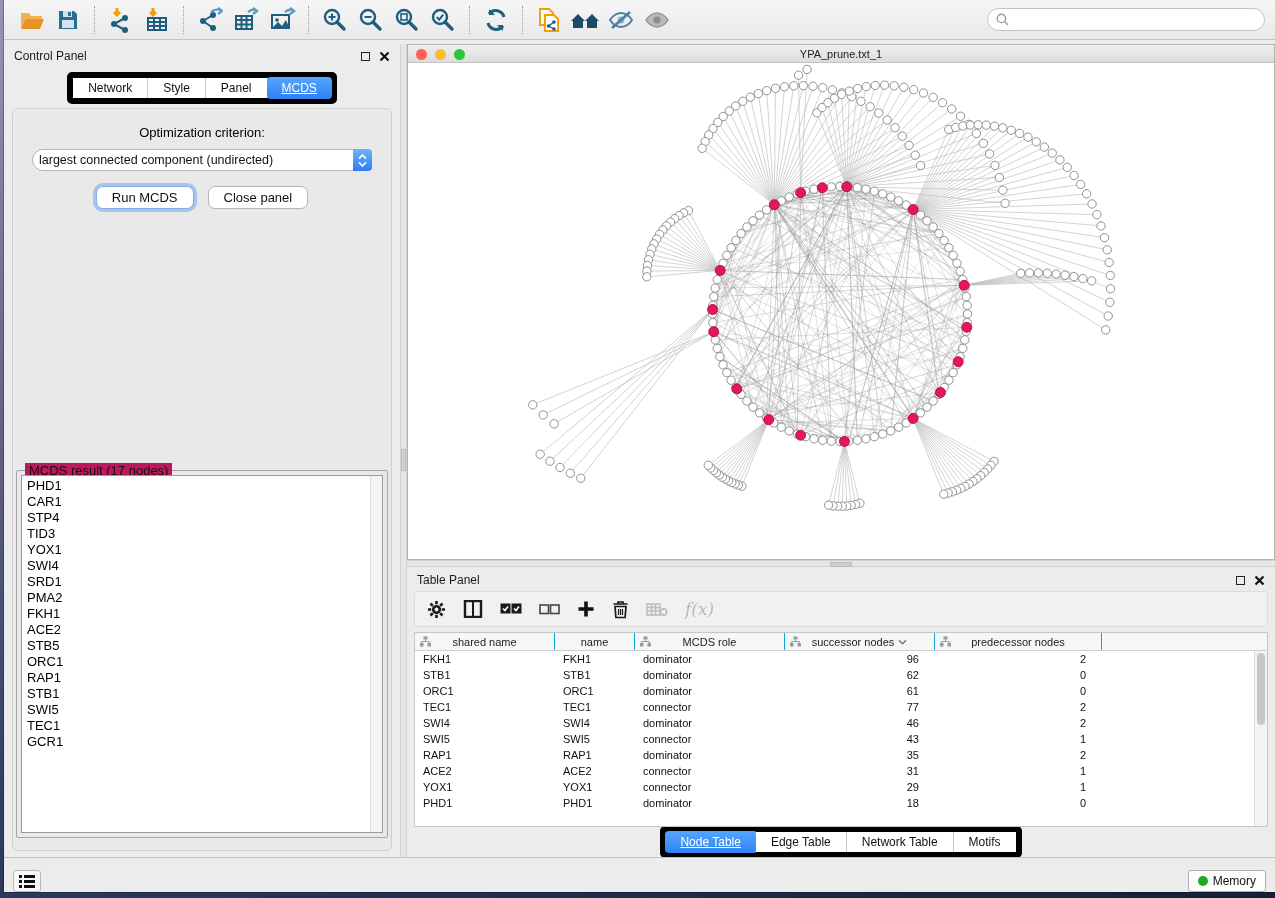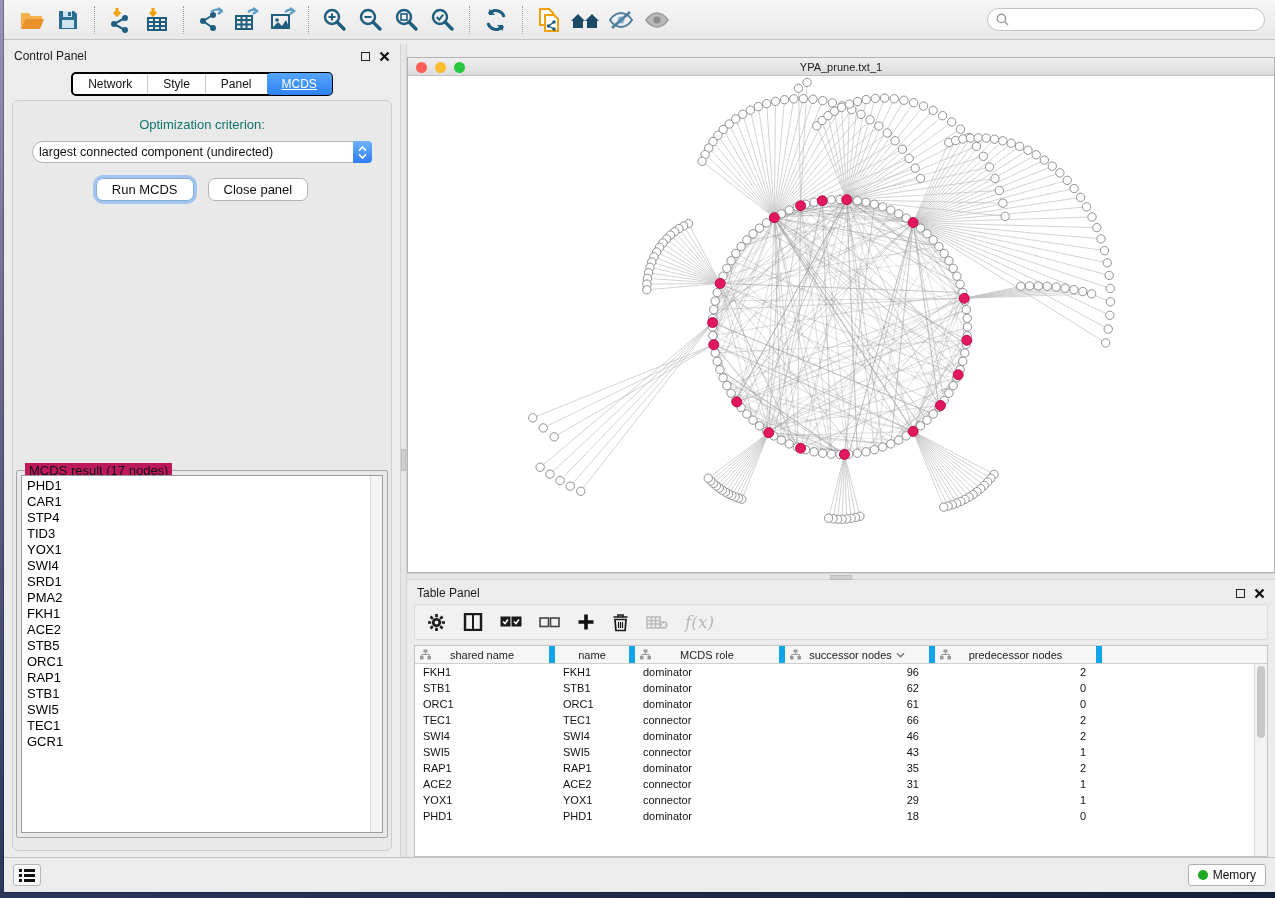--- a/index.html
+++ b/index.html
@@ -22,29 +22,29 @@
   
   .main { flex:1; display:flex; padding-top:4px; min-height:0; }
   .control-panel { width:396px; flex:none; display:flex; flex-direction:column; min-height:0; }
   .panel-head { height:24px; flex:none; display:flex; align-items:center; padding:0 10px; }
   .panel-title { font-size:12px; color:#1c1c1c; }
   .win-ctrls { margin-left:auto; display:flex; align-items:center; gap:9px; }
   .float-ico { width:9px; height:9px; border:1.5px solid #222; display:inline-block; }
   .close-ico { width:11px; height:11px; display:inline-block; }
 
   .cp-tabs { display:flex; justify-content:center; margin:4px 0 2px; }
-  .seg-group { display:flex; border:2px solid #000000; border-radius:5px; background:#fff; overflow:visible; }
+  .seg-group { display:flex; border:6px solid #000000; border-radius:5px; background:#fff; overflow:visible; }
   .seg { font-size:12px; padding:3px 15px; background:#fff; color:#111; border-right:1px solid #c9c9c9; cursor:default; }
   .seg:first-child { border-radius:4px 0 0 4px; }
   .seg:last-child { border-right:none; border-radius:0 4px 4px 0; }
   .seg.sel { background:linear-gradient(#55a6fc,#2e82f5); color:#fff; border-radius:4px; margin:-1px; padding:4px 15px;text-decoration:underline; }
 
   .cp-content { flex:1; margin:2px 8px 6px; border:1px solid #cfcfcf; border-radius:6px;
     background:#e9e9e9; display:flex; flex-direction:column; align-items:center; padding-top:16px; min-height:0; }
-  .crit-label { font-size:13px; color:#0f766e; margin-bottom:9px; }
+  .crit-label { font-size:13px; color:#000000; margin-bottom:9px; }
   .dropdown { width:340px; height:22px; background:#fff; border:1px solid #b5b5b5; border-radius:11px;
     display:flex; align-items:center; position:relative; }
   .dropdown .dd-text { flex:1; font-size:12.5px; padding:0 6px; color:#111; white-space:nowrap; }
   .dd-step { width:19px; height:22px; margin:-1px -1px -1px 0; border-radius:0 4px 4px 0;
     background:linear-gradient(#6fb2fc,#2e7df2); display:flex; flex-direction:column; align-items:center; justify-content:center; gap:1px; }
   .btn-row { display:flex; gap:14px; margin-top:15px; }
   .mac-btn { font-size:13px; padding:3px 15px; background:#fff; border:1px solid #b5b5b5; border-radius:7px; color:#111; }
   .mac-btn.focused { border-color:#84aede; box-shadow:0 0 0 3px rgba(106,168,243,.55); }
 
   .cp-spacer { flex:1; }
@@ -55,21 +55,21 @@
   .mcds-items { padding:2px 0 0 5px; }
   .mcds-item { font-size:13px; line-height:16px; color:#000; }
   .mcds-scroll { position:absolute; right:0; top:0; bottom:0; width:12px; background:#f4f4f4; border-left:1px solid #dcdcdc; }
 
   .v-split { width:7px; flex:none; background:#e6e6e6; border-left:1px solid #d2d2d2; border-right:1px solid #d2d2d2; position:relative; }
   .v-grip { position:absolute; top:405px; left:0; width:5px; height:22px; background:#cfcfcf; border:1px solid #bdbdbd; }
 
   .right-col { flex:1; display:flex; flex-direction:column; min-width:0; min-height:0; }
 
   
-  .net-win { height:516px; flex:none; border:1px solid #b3b3b3; display:flex; flex-direction:column; background:#1d4ed8;margin-top:13px; }
+  .net-win { height:516px; flex:none; border:1px solid #b3b3b3; display:flex; flex-direction:column; background:#1d4ed8; }
   .net-title { height:18px; flex:none; background:linear-gradient(#efefef,#dcdcdc); border-bottom:1px solid #c4c4c4;
     display:flex; align-items:center; justify-content:center; position:relative; }
   .traffic { position:absolute; left:8px; top:4px; display:flex; gap:8px; }
   .tl { width:11px; height:11px; border-radius:50%; }
   .tl.red { background:#ff5f57; } .tl.yellow { background:#febc2e; } .tl.green { background:#29c73f; }
   .net-title-text { font-size:11px; color:#222; }
   .net-canvas { flex:1; position:relative; background:#fff; overflow:hidden; }
   .net-canvas svg { position:absolute; inset:0; }
 
   .h-split { height:7px; flex:none; background:#e6e6e6; border-top:1px solid #d2d2d2; border-bottom:1px solid #d2d2d2; position:relative; }
@@ -78,35 +78,35 @@
   
   .table-panel { flex:1; display:flex; flex-direction:column; padding:0 7px; min-height:0; background:#ececec; }
   .tp-head { height:24px; flex:none; display:flex; align-items:center; padding:2px 3px 0; }
   .tp-toolbar { height:36px; flex:none; background:#f1f1f1; border:1px solid #dbdbdb; border-radius:3px;
     display:flex; align-items:center; gap:17px; padding:0 12px; margin-bottom:5px; }
   .fx-label { font-size:17px; color:#b9b9b9; font-family:"DejaVu Serif", serif; font-style:italic; }
 
   .grid { flex:1; border:1px solid #c6c6c6; background:#fff; display:flex; flex-direction:column; position:relative; min-height:0; overflow:hidden; }
   .grid-header { display:flex; height:18px; flex:none; background:#f6f6f6; border-bottom:1px solid #cfcfcf; }
   .th { display:flex; align-items:center; justify-content:center; gap:4px; font-size:11px; color:#222;
-    border-right:6px solid #0ea5e9; position:relative; padding:0 4px; }
+    border-right:1px solid #0ea5e9; position:relative; padding:0 4px; }
   .th .tree-ic { position:absolute; left:5px; }
   .th-fill { flex:1; border-right:none; }
   .grid-body { flex:1; position:relative; overflow:hidden; }
   .g-row { display:flex; height:16px; align-items:center; }
   .td { font-size:11px; color:#111; padding:0 8px; white-space:nowrap; overflow:hidden; }
   .td.num { text-align:right; padding-right:16px; }
   .g-scroll { position:absolute; right:0; top:0; bottom:0; width:13px; background:#f3f3f3; border-left:1px solid #dcdcdc; }
   .g-thumb { position:absolute; left:2px; right:2px; top:2px; height:72px; background:#c7c7c7; border-radius:5px; }
 
   .tp-tabs { height:30px; flex:none; display:flex; justify-content:center; align-items:center; }
 
   
   .statusbar { height:35px; flex:none; border-top:1px solid #c3c3c3; background:#ececec;
-    display:flex; align-items:center; padding:0 9px; }
+    display:flex; align-items:flex-end; padding:0 9px; }
   .list-btn { width:28px; height:22px; border:1px solid #b8b8b8; border-radius:3px; background:#f7f7f7;
     display:flex; align-items:center; justify-content:center; }
   .mem-btn { margin-left:auto; height:22px; border:1px solid #b0b0b0; border-radius:3px; background:#fdfdfd;
     display:flex; align-items:center; gap:5px; padding:0 9px; font-size:12px; color:#111; }
   .mem-dot { width:10px; height:10px; border-radius:50%; background:#1fa824; }
 </style>
 </head>
 <body>
 
 <div class="window">
@@ -1156,21 +1156,21 @@
                   <div class="td" style="width: 140px;">ORC1</div>
                   <div class="td" style="width: 80px;">ORC1</div>
                   <div class="td" style="width: 150px;">dominator</div>
                   <div class="td num" style="width: 150px;">61</div>
                   <div class="td num" style="width: 167px;">0</div>
                 </div>
                 <div class="g-row">
                   <div class="td" style="width: 140px;">TEC1</div>
                   <div class="td" style="width: 80px;">TEC1</div>
                   <div class="td" style="width: 150px;">connector</div>
-                  <div class="td num" style="width: 150px;">66</div>
+                  <div class="td num" style="width: 150px;">77</div>
                   <div class="td num" style="width: 167px;">2</div>
                 </div>
                 <div class="g-row">
                   <div class="td" style="width: 140px;">SWI4</div>
                   <div class="td" style="width: 80px;">SWI4</div>
                   <div class="td" style="width: 150px;">dominator</div>
                   <div class="td num" style="width: 150px;">46</div>
                   <div class="td num" style="width: 167px;">2</div>
                 </div>
                 <div class="g-row">
@@ -1207,20 +1207,28 @@
                   <div class="td" style="width: 150px;">dominator</div>
                   <div class="td num" style="width: 150px;">18</div>
                   <div class="td num" style="width: 167px;">0</div>
                 </div>
               </div>
             <div class="g-scroll">
                 <div class="g-thumb"></div>
               </div>
           </div>
         </div>
+        <div class="tp-tabs">
+          <div class="seg-group">
+              <div class="seg sel">Node Table</div>
+              <div class="seg">Edge Table</div>
+              <div class="seg">Network Table</div>
+              <div class="seg">Motifs</div>
+            </div>
+        </div>
       </div>
     </div>
   </div>
 
   <div class="statusbar">
     <div class="list-btn">
       <svg width="16" height="13" viewBox="0 0 16 13">
           <g fill="#111">
             <rect x="0" y="0" width="3" height="3"></rect>
             <rect x="5" y="0" width="11" height="3"></rect>

